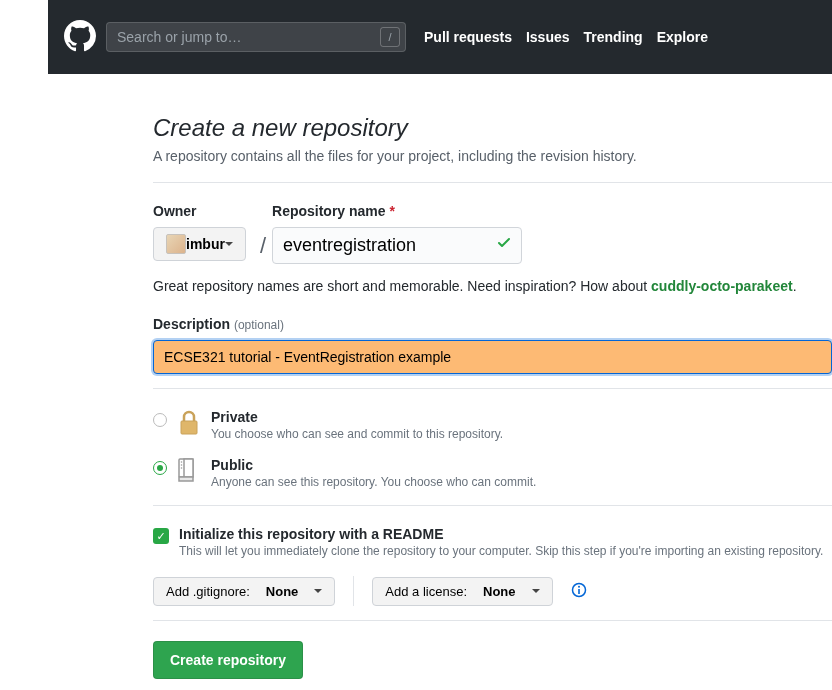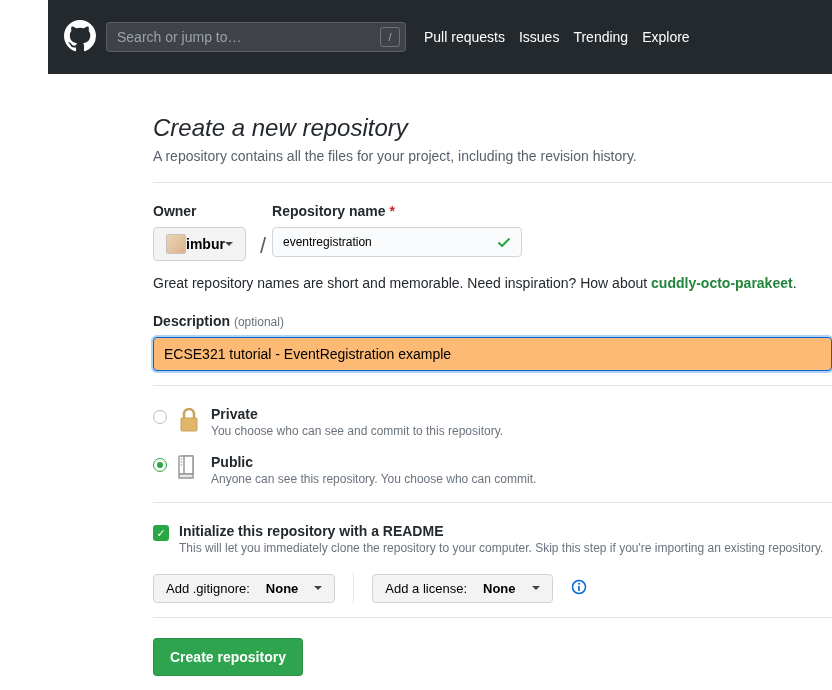--- a/index.html
+++ b/index.html
@@ -5,37 +5,37 @@
   * { box-sizing: border-box; margin: 0; padding: 0; }
   body { font-family: -apple-system, BlinkMacSystemFont, "Segoe UI", Helvetica, Arial, sans-serif; font-size: 14px; color: #24292e; background: #fff; width: 832px; }
   
   .gh-header { background: #24292e; height: 74px; display: flex; align-items: center; padding: 0 16px; margin-left: 48px; }
   .gh-logo { color: #fff; margin-right: 10px; }
   .gh-search { position: relative; width: 300px; }
   .gh-search input { width: 100%; background: rgba(255,255,255,0.125); border: 1px solid rgba(255,255,255,0.15); border-radius: 4px; padding: 6px 10px; color: #d1d5da; font-size: 14px; outline: none; }
   .gh-search input::placeholder { color: #9aa2a9; }
   .gh-slash { position: absolute; right: 6px; top: 5px; width: 20px; height: 20px; border: 1px solid rgba(255,255,255,0.25); border-radius: 3px; color: #9aa2a9; font-size: 11px; display: flex; align-items: center; justify-content: center; }
   .gh-nav { display: flex; gap: 14px; margin-left: 18px; }
-  .gh-nav a { color: #fff; font-weight: 400; text-decoration: none; font-size: 14px; }
+  .gh-nav a { color: #fff; font-weight: 700; text-decoration: none; font-size: 14px; }
   
   .container { padding: 40px 0 40px 153px; }
   h1 { font-size: 24px; font-weight: 400; margin-bottom: 6px; font-style: italic; }
   .subtitle { color: #586069; font-size: 14px; margin-bottom: 18px; }
   hr.sep { border: none; border-top: 1px solid #e1e4e8; margin: 14px 0 20px 0; }
   .row { display: flex; align-items: flex-start; gap: 0; }
   .col-owner { margin-right: 8px; }
   .col-slash { font-size: 22px; padding: 30px 6px 0 6px; color: #586069; }
   .label { font-weight: 600; margin-bottom: 8px; display: block; font-size: 14px; }
   .req { color: #cb2431; }
   .optional { font-weight: 400; font-size: 12px; color: #6a737d; }
   .btn-owner { display: flex; align-items: center; gap: 0; background: #f3f3f3; border: 1px solid #cfd3d8; border-radius: 4px; padding: 6px 12px; font-weight: 600; font-size: 14px; cursor: pointer; }
   .avatar { width: 20px; height: 20px; border-radius: 2px; background: linear-gradient(135deg,#e8d5b5,#dcb38c); border: 1px solid #c7c2bc; }
   .caret { display:inline-block; width:0; height:0; border-left:4px solid transparent; border-right:4px solid transparent; border-top:4px solid #444; }
   .repo-name-wrap { position: relative; width: 250px; }
-  .repo-name-wrap input { width: 100%; border: 1px solid #d1d5da; border-radius: 4px; padding: 7px 18px 7px 10px; font-size: 12px; background:#fafbfc; }
+  .repo-name-wrap input { width: 100%; border: 1px solid #d1d5da; border-radius: 4px; padding: 7px 18px 7px 10px; font-size: 18px; background:#fafbfc; }
   .check { position: absolute; right: 10px; top: 8px; color: #28a745; font-weight: bold; }
   .hint { margin-top: 14px; color: #24292e; font-size: 14px; }
   .suggestion { color: #22863a; font-weight: 600; cursor: pointer; }
   .desc-block { margin-top: 22px; }
   .desc-input { width: 679px; max-width: 679px; border: 1px solid #d1d5da; border-radius: 4px; padding: 8px 10px; font-size: 14px; outline: none; box-shadow: 0 0 0 2px rgba(3,102,214,0.3); border-color:#0366d6; background:#fdba74; }
   .vis-row { display: flex; align-items: flex-start; gap: 10px; margin: 10px 0 16px 0; }
   .vis-radio { margin-top: 4px; }
   .vis-icon-public { color:#c9a25a; }
   .vis-icon-private { color:#c9a25a; }
   .vis-text strong { font-weight: 600; }

